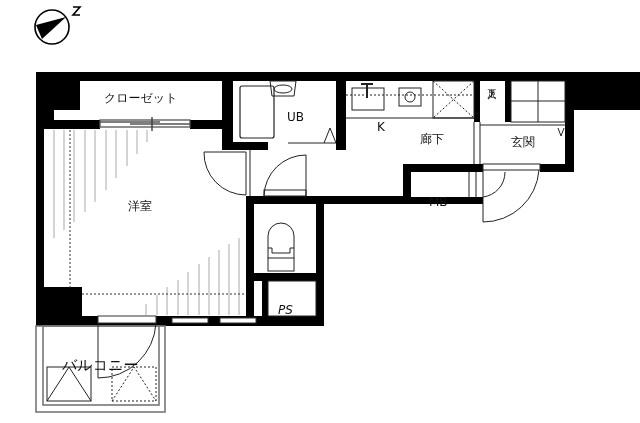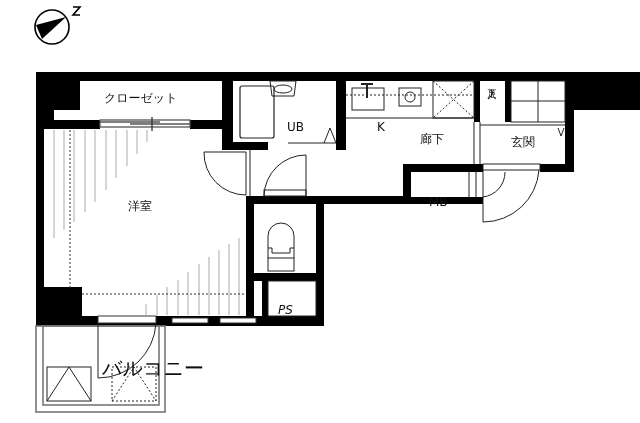--- a/index.html
+++ b/index.html
@@ -1,20 +1,20 @@
 <!DOCTYPE html>
 <html><head>
 <meta charset="utf-8">
 <style>
   html, body { margin: 0; padding: 0; background: #ffffff; }
   body { width: 640px; height: 423px; position: relative; overflow: hidden; font-family: "DejaVu Sans", sans-serif; }
   svg { position: absolute; left: 0; top: 0; }
   .lbl { position: absolute; color: #111; font-family: "DejaVu Sans", sans-serif; white-space: nowrap; line-height: 1; }
   .l14 { font-size: 12px; }
-  .l15 { font-size: 20px; margin-left: 40px; }
+  .l15 { font-size: 15px; }
   .vert { font-size: 9px; writing-mode: vertical-rl; letter-spacing: 0; }
 </style>
 </head>
 <body>
 
 <svg width="640" height="423" viewBox="0 0 640 423">
 
   <g>
     <circle cx="52" cy="27" r="17" fill="none" stroke="#000" stroke-width="1.6"></circle>
     <path d="M36 25 L66 17 L42 39 Z" fill="#000"></path>
@@ -191,21 +191,21 @@
     <rect x="268" y="281" width="48" height="35"></rect>
   </g>
 
   <g fill="none" stroke="#222" stroke-width="1">
     <line x1="324" y1="150" x2="403" y2="150" stroke-width="0"></line>
     <line x1="346" y1="150" x2="346" y2="196" stroke-width="0"></line>
   </g>
 </svg>
 
 <div class="lbl l14" style="left:104px; top:92px;">クローゼット</div>
-<div class="lbl l14" style="left:287px; top:111px;margin-top:10px;">UB</div>
+<div class="lbl l14" style="left:287px; top:111px;">UB</div>
 <div class="lbl l14" style="left:377px; top:121px;">K</div>
 <div class="lbl l14" style="left:420px; top:133px;">廊下</div>
 <div class="lbl l14" style="left:511px; top:136px;">玄関</div>
 <div class="lbl vert" style="left:487px; top:82px;">下足入</div>
 <div class="lbl l14" style="left:429px; top:177px;margin-top:19px;">MB</div>
 <div class="lbl l14" style="left:128px; top:200px;text-align:center;">洋室</div>
 <div class="lbl l14" style="left:278px; top:304px;font-style:italic;">PS</div>
 <div class="lbl l15" style="left:62px; top:358px;">バルコニー</div>
 
 </body></html>

